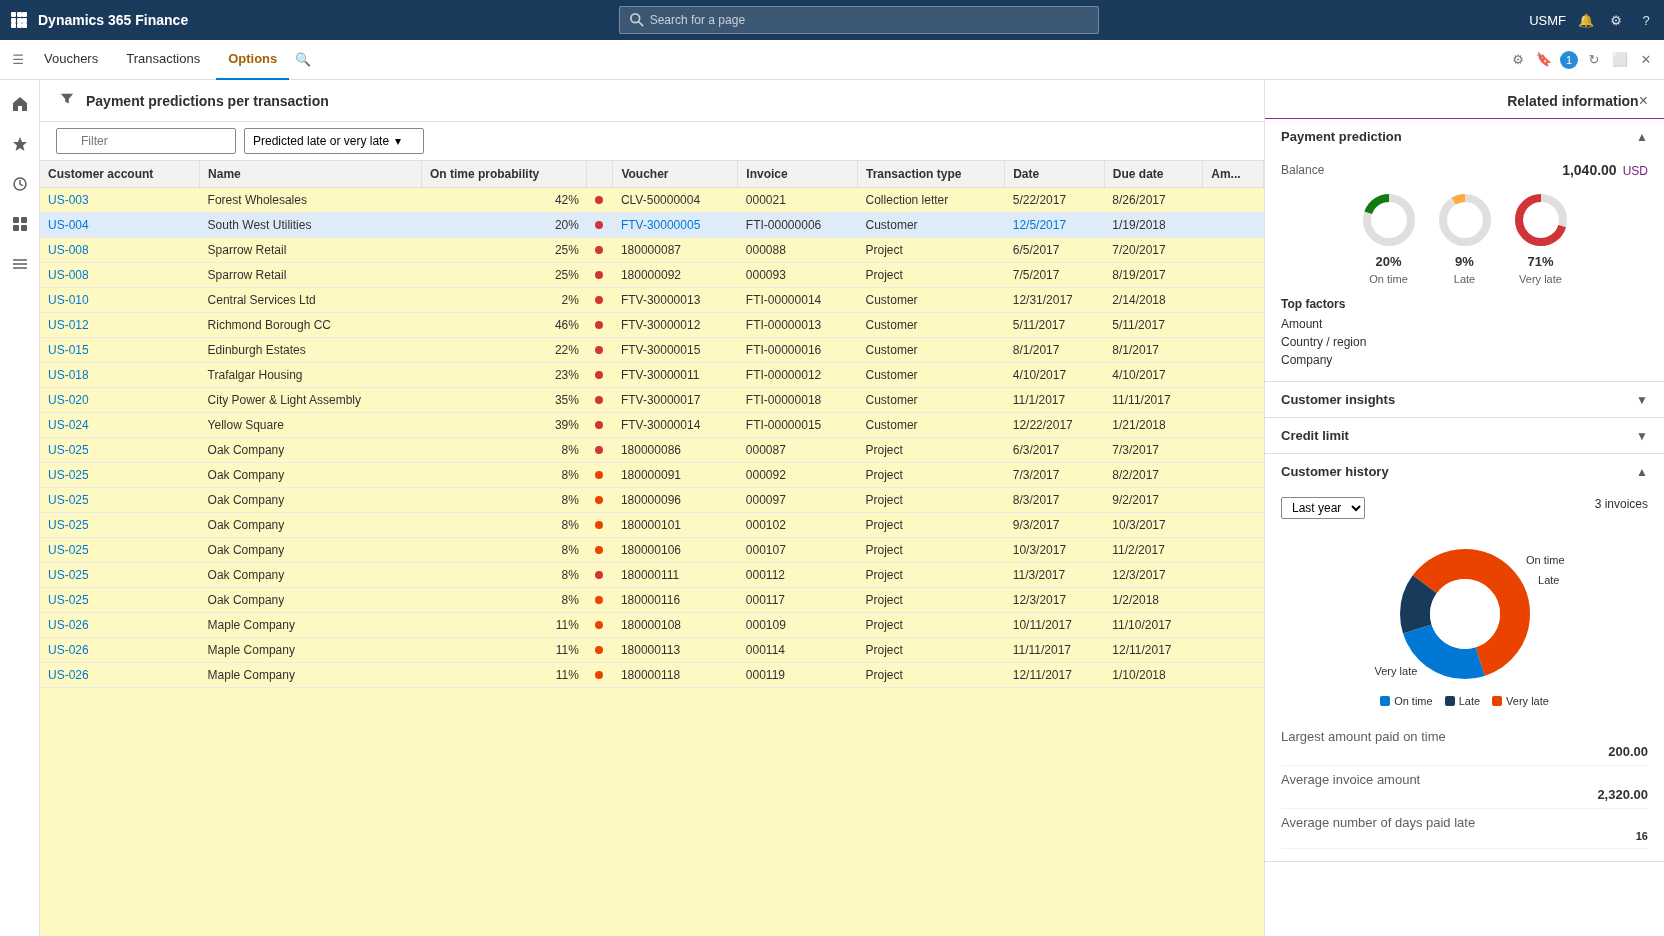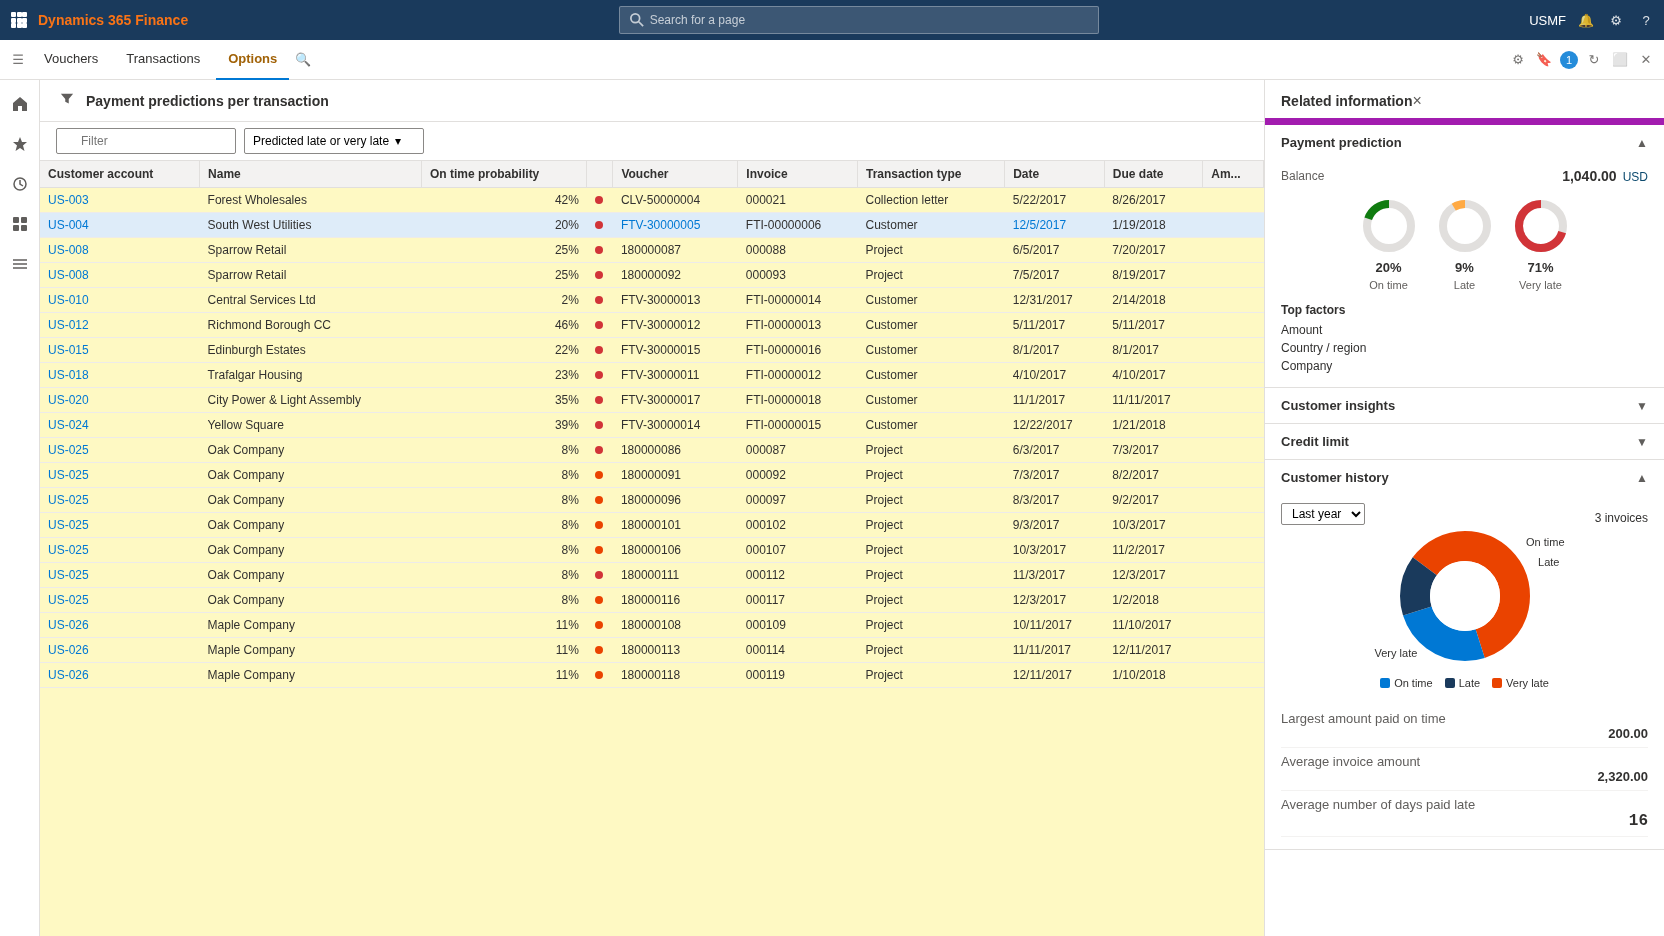--- a/index.html
+++ b/index.html
@@ -10,21 +10,21 @@
       background: #1a3a5c;
       height: 40px;
       display: flex;
       align-items: center;
       padding: 0 8px;
       color: white;
       gap: 8px;
     }
     .top-nav-left { display: flex; align-items: center; gap: 8px; flex: 0 0 auto; }
     .app-icon { width: 22px; height: 22px; cursor: pointer; display: flex; align-items: center; justify-content: center; }
-    .app-title { font-size: 14px; font-weight: 600; color: #f97316; white-space: nowrap; }
+    .app-title { font-size: 14px; font-weight: 600; color: #ffffff; white-space: nowrap; }
     .top-nav-center { flex: 1; display: flex; justify-content: center; }
     .search-bar {
       background: rgba(255,255,255,0.15);
       border: 1px solid rgba(255,255,255,0.3);
       border-radius: 2px;
       height: 28px;
       width: 480px;
       display: flex;
       align-items: center;
       padding: 0 10px;
@@ -138,23 +138,23 @@
     .right-panel {
       width: 400px;
       background: #fff;
       border-left: 1px solid #e1dfdd;
       overflow-y: auto;
       flex-shrink: 0;
     }
     .panel-header {
       display: flex;
       align-items: center;
-      justify-content: flex-start;
+      justify-content: flex-end;
       padding: 12px 16px 8px;
-      border-bottom: 7px solid #a21caf;
+      border-bottom: 1px solid #a21caf;
     }
     .panel-title { font-size: 14px; font-weight: 600; color: #323130; }
     .panel-close { cursor: pointer; color: #605e5c; font-size: 16px; }
 
     .panel-section { border-bottom: 1px solid #e1dfdd; }
     .section-header {
       display: flex;
       align-items: center;
       justify-content: space-between;
       padding: 10px 16px;
@@ -167,21 +167,21 @@
 
     .donut-row { display: flex; justify-content: center; gap: 16px; margin: 12px 0; align-items: flex-end; }
     .donut-item { display: flex; flex-direction: column; align-items: center; gap: 4px; }
     .donut-label { font-size: 11px; color: #605e5c; }
     .donut-pct { font-size: 13px; font-weight: 600; }
 
     .factors-list { font-size: 12px; color: #323130; }
     .factors-list div { padding: 2px 0; }
 
     
-    .history-controls { display: flex; align-items: flex-end; justify-content: space-between; margin-bottom: 1px; }
+    .history-controls { display: flex; align-items: flex-start; justify-content: space-between; margin-bottom: 25px; }
     .year-dropdown {
       border: 1px solid #8a8886;
       border-radius: 2px;
       padding: 2px 6px;
       font-size: 12px;
       background: white;
       cursor: pointer;
     }
     .invoice-count { font-size: 12px; color: #323130; }
 
@@ -189,21 +189,21 @@
     .legend-item { display: flex; align-items: center; gap: 4px; }
     .legend-dot { width: 10px; height: 10px; border-radius: 2px; }
     .stat-label { color: #605e5c; }
     .stat-block { padding: 6px 0; border-bottom: 1px solid #f3f2f1; }
 
     
     .donut-svg { width: 60px; height: 60px; }
 
     .balance-row { display: flex; justify-content: space-between; align-items: center; margin-bottom: 8px; font-size: 12px; }
     .balance-amount { font-weight: 600; font-size: 14px; }
-    .balance-currency { color: #0c4a6e; font-size: 12px; }
+    .balance-currency { color: #701a75; font-size: 12px; }
 
     .chevron { font-size: 12px; color: #605e5c; }
 
     .filter-btn { background: none; border: none; cursor: pointer; color: #605e5c; font-size: 14px; padding: 4px; }
   </style>
 </head>
 <body>
 
 <div class="top-nav">
   <div class="top-nav-left">
@@ -712,20 +712,20 @@
           <div class="stat-block">
             <div class="stat-label">Largest amount paid on time</div>
             <div style="text-align:right; font-weight:600; font-size:13px;">200.00</div>
           </div>
           <div class="stat-block">
             <div class="stat-label">Average invoice amount</div>
             <div style="text-align:right; font-weight:600; font-size:13px;">2,320.00</div>
           </div>
           <div class="stat-block">
             <div class="stat-label">Average number of days paid late</div>
-            <div style="text-align:right; font-weight:600; font-size:16px;font-family:Liberation Mono, monospace;">16</div>
+            <div style="text-align:right; font-weight:600; font-size:11px;">16</div>
           </div>
         </div>
       </div>
     </div>
 
   </div>
 </div>
 
 </body></html>

